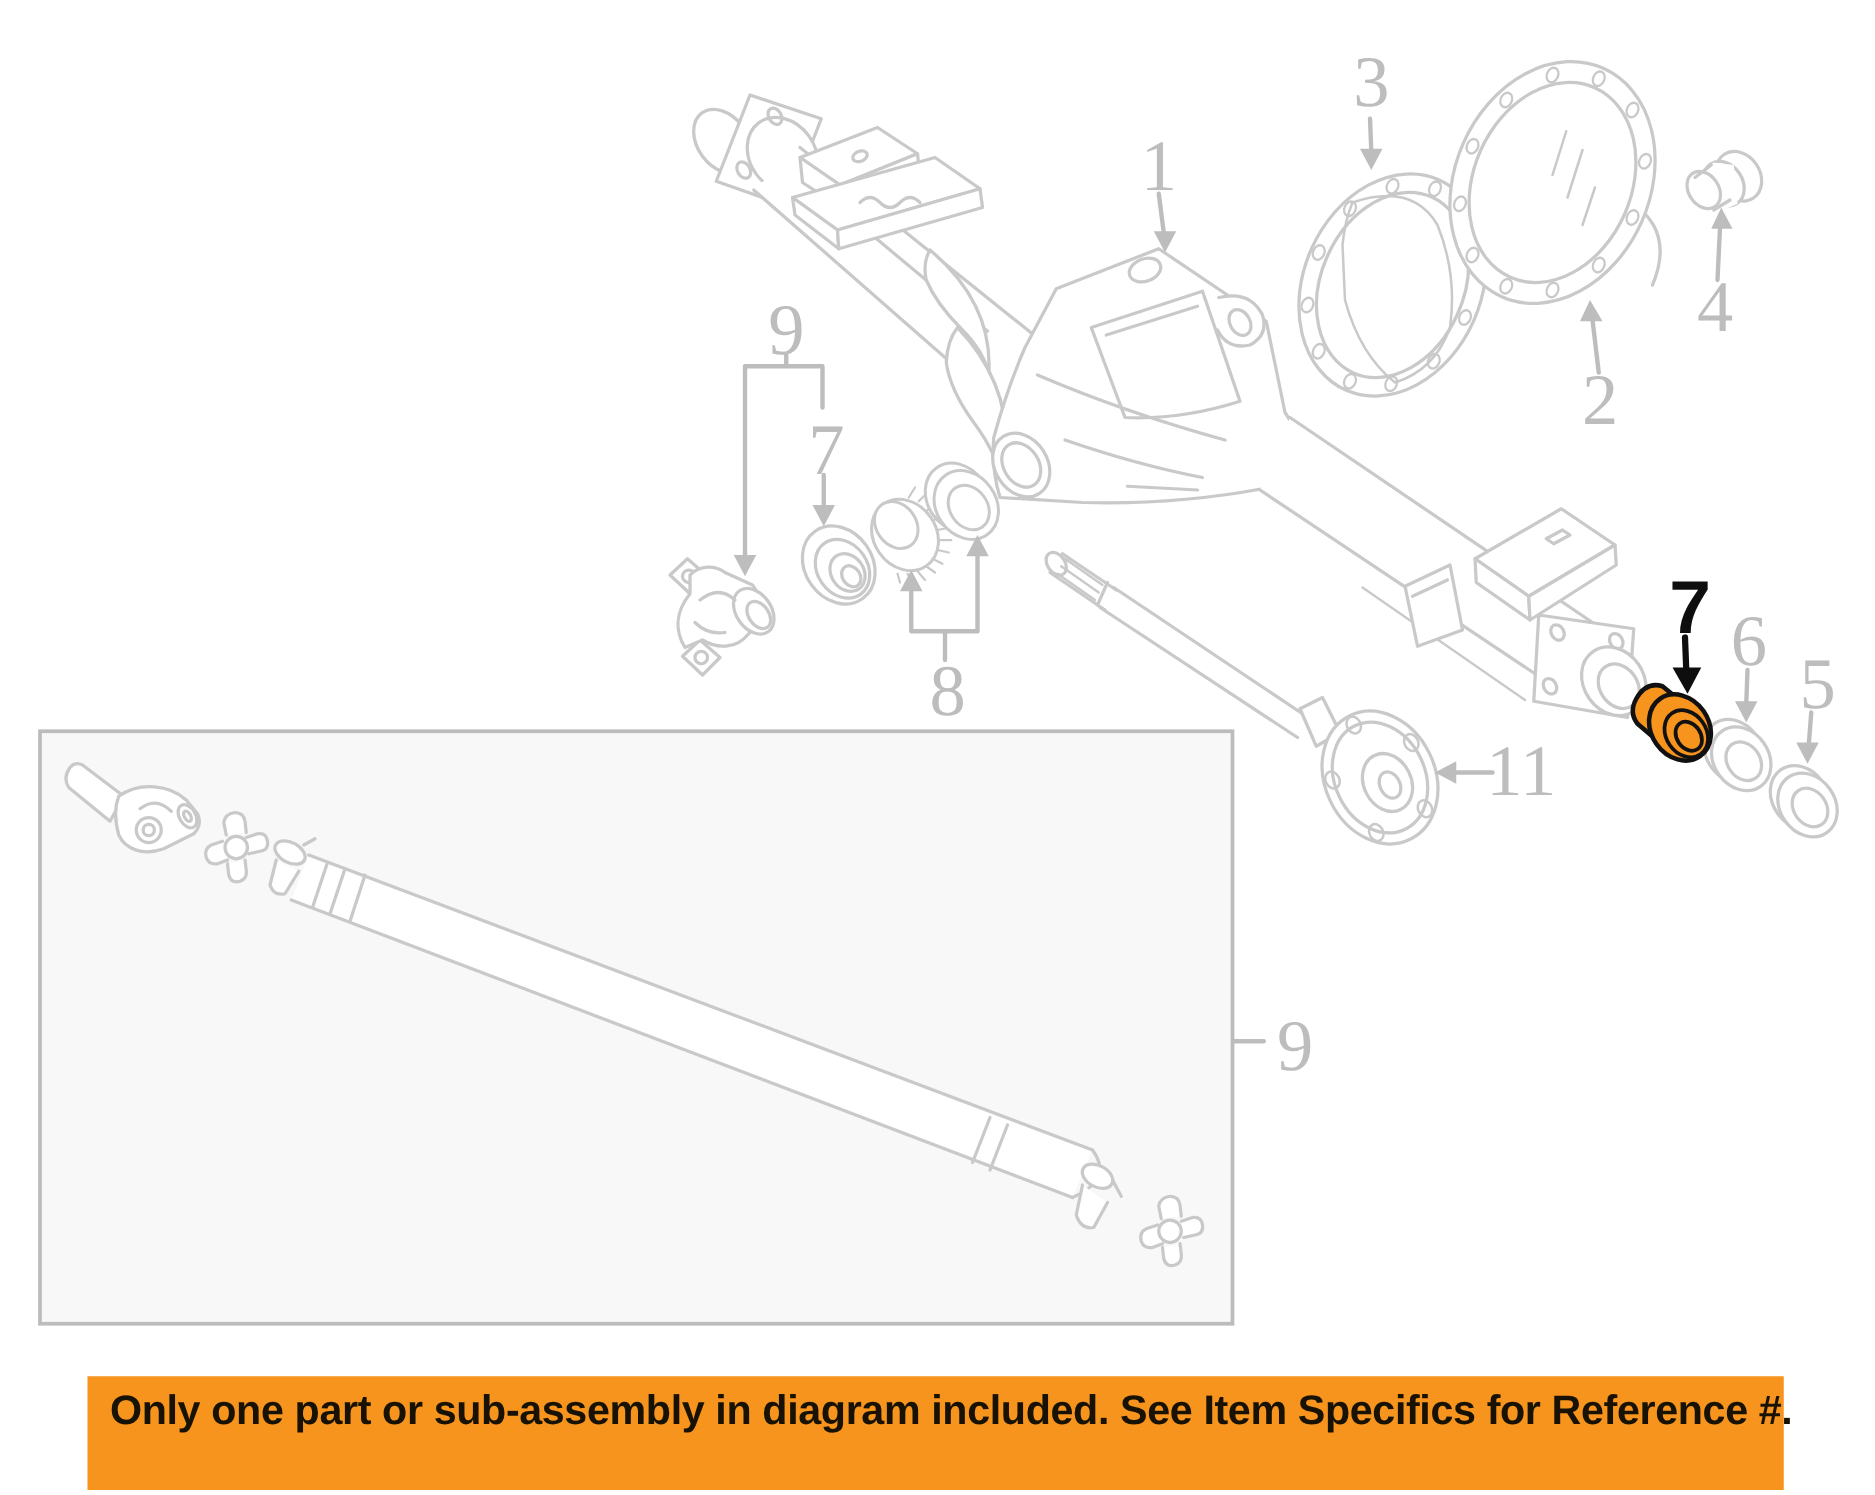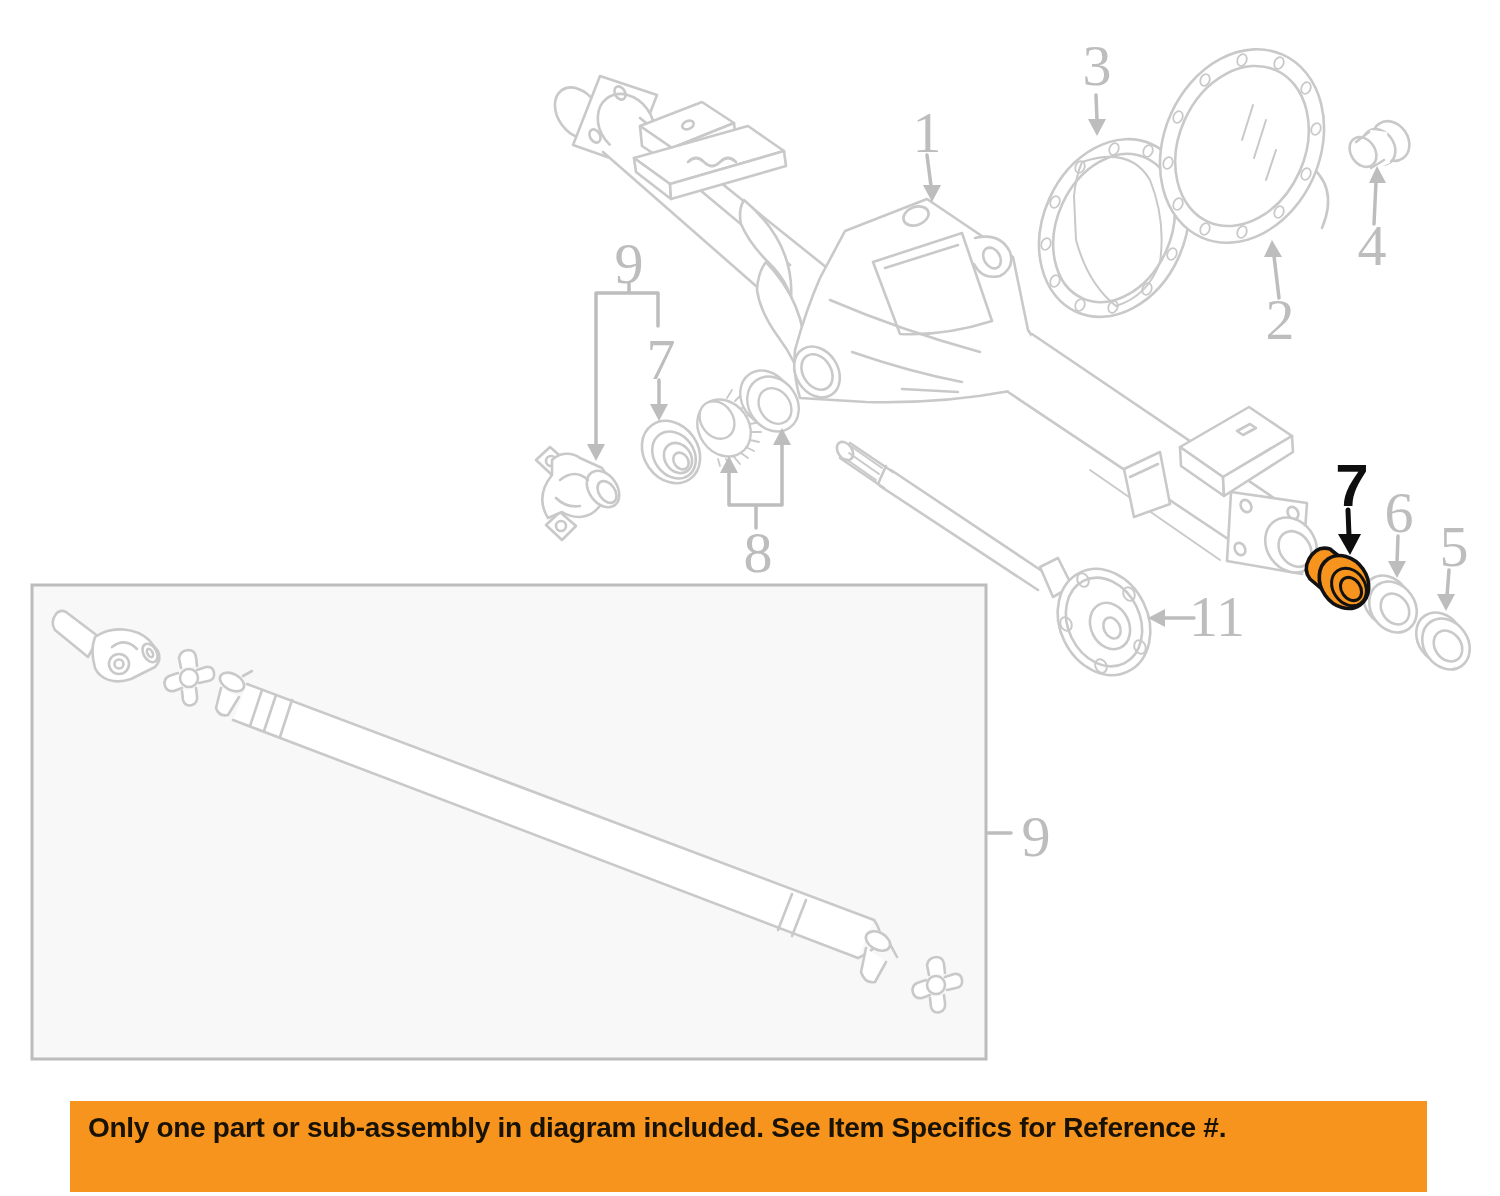--- a/index.html
+++ b/index.html
@@ -6,21 +6,21 @@
   .stage{position:relative;width:1500px;height:1196px;background:#ffffff;overflow:hidden;
          font-family:"Liberation Sans",sans-serif;}
   .art{position:absolute;left:0;top:0;}
   .callout{position:absolute;transform:translate(-50%,-50%);
            font-family:"Liberation Serif",serif;font-size:58px;line-height:1;
            color:#BDBDBD;user-select:none;white-space:nowrap;}
   .callout.hl{font-family:"Liberation Sans",sans-serif;font-weight:700;
               font-size:60px;color:#0E0E0E;}
   .banner{position:absolute;left:70px;top:1101px;width:1357px;height:91px;
           background:#F7941E;box-sizing:border-box;padding:7px 0 0 18px;}
-  .banner .bl{font-weight:700;font-size:28px;line-height:39px;
+  .banner .bl{font-weight:700;font-size:33px;line-height:39px;
               color:#171204;letter-spacing:-0.3px;white-space:nowrap;}
 </style>
 </head>
 <body>
 
 <div class="stage">
 
 <svg class="art" width="1500" height="1196" viewBox="0 0 1500 1196">
 
   <g>

